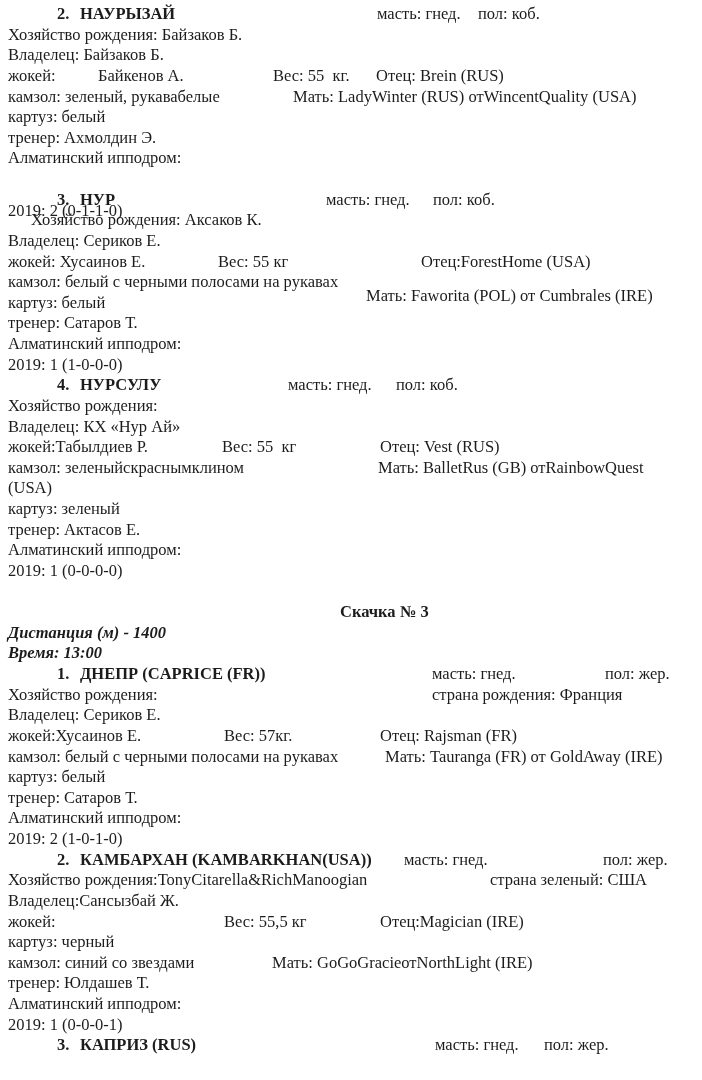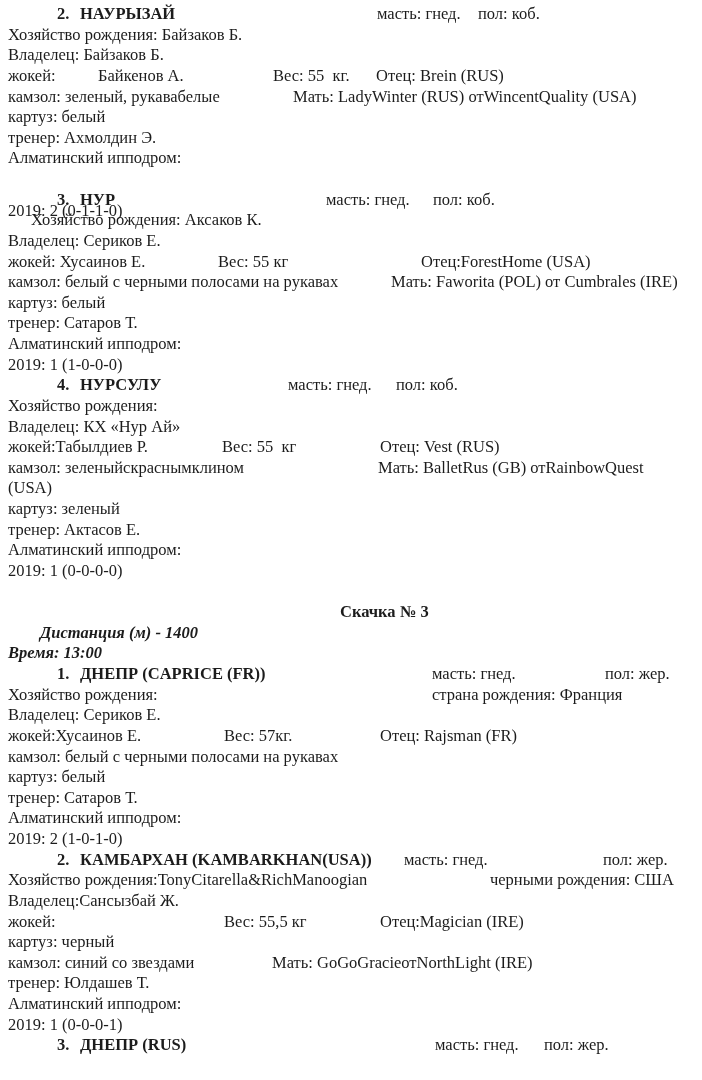--- a/index.html
+++ b/index.html
@@ -80,21 +80,21 @@
     <div class="line">
       <span class="seg" style="left: 8px;">Владелец: Сериков Е.</span>
     </div>
     <div class="line">
       <span class="seg" style="left: 8px;">жокей: Хусаинов Е.</span>
       <span class="seg" style="left: 218px;">Вес: 55 кг</span>
       <span class="seg" style="left: 378px; margin-left: 43px;">Отец:ForestHome (USA)</span>
     </div>
     <div class="line">
       <span class="seg" style="left: 8px;">камзол: белый с черными полосами на рукавах</span>
-      <span class="seg" style="left: 391px;">Мать: Faworita (POL) от Cumbrales (IRE)</span>
+      <span class="seg" style="left: 366px; margin-top: 14px;">Мать: Faworita (POL) от Cumbrales (IRE)</span>
     </div>
     <div class="line">
       <span class="seg" style="left: 8px;">картуз: белый</span>
     </div>
     <div class="line">
       <span class="seg" style="left: 8px;">тренер: Сатаров Т.</span>
     </div>
     <div class="line">
       <span class="seg" style="left: 8px;">Алматинский ипподром:</span>
     </div>
@@ -135,21 +135,21 @@
       <span class="seg" style="left: 8px;">Алматинский ипподром:</span>
     </div>
     <div class="line">
       <span class="seg" style="left: 8px; text-align: center;">2019: 1 (0-0-0-0)</span>
     </div>
     <div class="line"></div>
     <div class="line">
       <span class="seg b" style="left: 340px;">Скачка № 3</span>
     </div>
     <div class="line">
-      <span class="seg b i" style="left: 8px; margin-left: 32px;">Дистанция (м) - 1400</span>
+      <span class="seg b i" style="left: 8px;">Дистанция (м) - 1400</span>
     </div>
     <div class="line">
       <span class="seg b i" style="left: 8px;">Время: 13:00</span>
     </div>
     <div class="line">
       <span class="seg b" style="left: 57px;">1.</span>
       <span class="seg b" style="left: 80px;">ДНЕПР (CAPRICE (FR))</span>
       <span class="seg" style="left: 432px;">масть: гнед.</span>
       <span class="seg" style="left: 605px;">пол: жер.</span>
     </div>
@@ -160,20 +160,21 @@
     <div class="line">
       <span class="seg" style="left: 8px;">Владелец: Сериков Е.</span>
     </div>
     <div class="line">
       <span class="seg" style="left: 8px;">жокей:Хусаинов Е.</span>
       <span class="seg" style="left: 224px;">Вес: 57кг.</span>
       <span class="seg" style="left: 380px;">Отец: Rajsman (FR)</span>
     </div>
     <div class="line">
       <span class="seg" style="left: 8px;">камзол: белый с черными полосами на рукавах</span>
+      <span class="seg" style="left: 385px;">Мать: Tauranga (FR) от GoldAway (IRE)</span>
     </div>
     <div class="line">
       <span class="seg" style="left: 8px;">картуз: белый</span>
     </div>
     <div class="line">
       <span class="seg" style="left: 8px;">тренер: Сатаров Т.</span>
     </div>
     <div class="line">
       <span class="seg" style="left: 8px;">Алматинский ипподром:</span>
     </div>
@@ -181,21 +182,21 @@
       <span class="seg" style="left: 8px;">2019: 2 (1-0-1-0)</span>
     </div>
     <div class="line">
       <span class="seg b" style="left: 57px;">2.</span>
       <span class="seg b" style="left: 80px;">КАМБАРХАН (KAMBARKHAN(USA))</span>
       <span class="seg" style="left: 404px;">масть: гнед.</span>
       <span class="seg" style="left: 603px;">пол: жер.</span>
     </div>
     <div class="line">
       <span class="seg" style="left: 8px;">Хозяйство рождения:TonyCitarella&amp;RichManoogian</span>
-      <span class="seg" style="left: 490px;">черными рождения: США</span>
+      <span class="seg" style="left: 490px;">страна зеленый: США</span>
     </div>
     <div class="line">
       <span class="seg" style="left: 8px;">Владелец:Сансызбай Ж.</span>
     </div>
     <div class="line">
       <span class="seg" style="left: 8px;">жокей:</span>
       <span class="seg" style="left: 224px;">Вес: 55,5 кг</span>
       <span class="seg" style="left: 380px;">Отец:Magician (IRE)</span>
     </div>
     <div class="line">
@@ -209,17 +210,17 @@
       <span class="seg" style="left: 8px;">тренер: Юлдашев Т.</span>
     </div>
     <div class="line">
       <span class="seg" style="left: 8px;">Алматинский ипподром:</span>
     </div>
     <div class="line">
       <span class="seg" style="left: 8px;">2019: 1 (0-0-0-1)</span>
     </div>
     <div class="line">
       <span class="seg b" style="left: 57px;">3.</span>
-      <span class="seg b" style="left: 80px;">ДНЕПР (RUS)</span>
+      <span class="seg b" style="left: 80px;">КАПРИЗ (RUS)</span>
       <span class="seg" style="left: 435px;">масть: гнед.</span>
       <span class="seg" style="left: 544px;">пол: жер.</span>
     </div>
   </div>
 
 </body></html>

